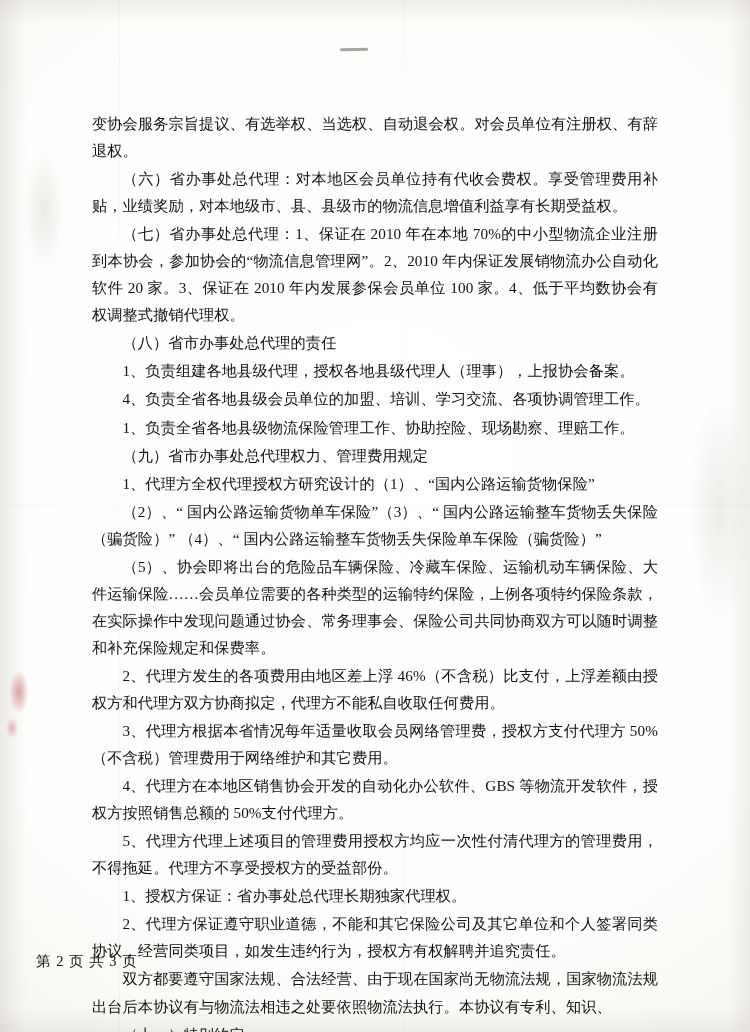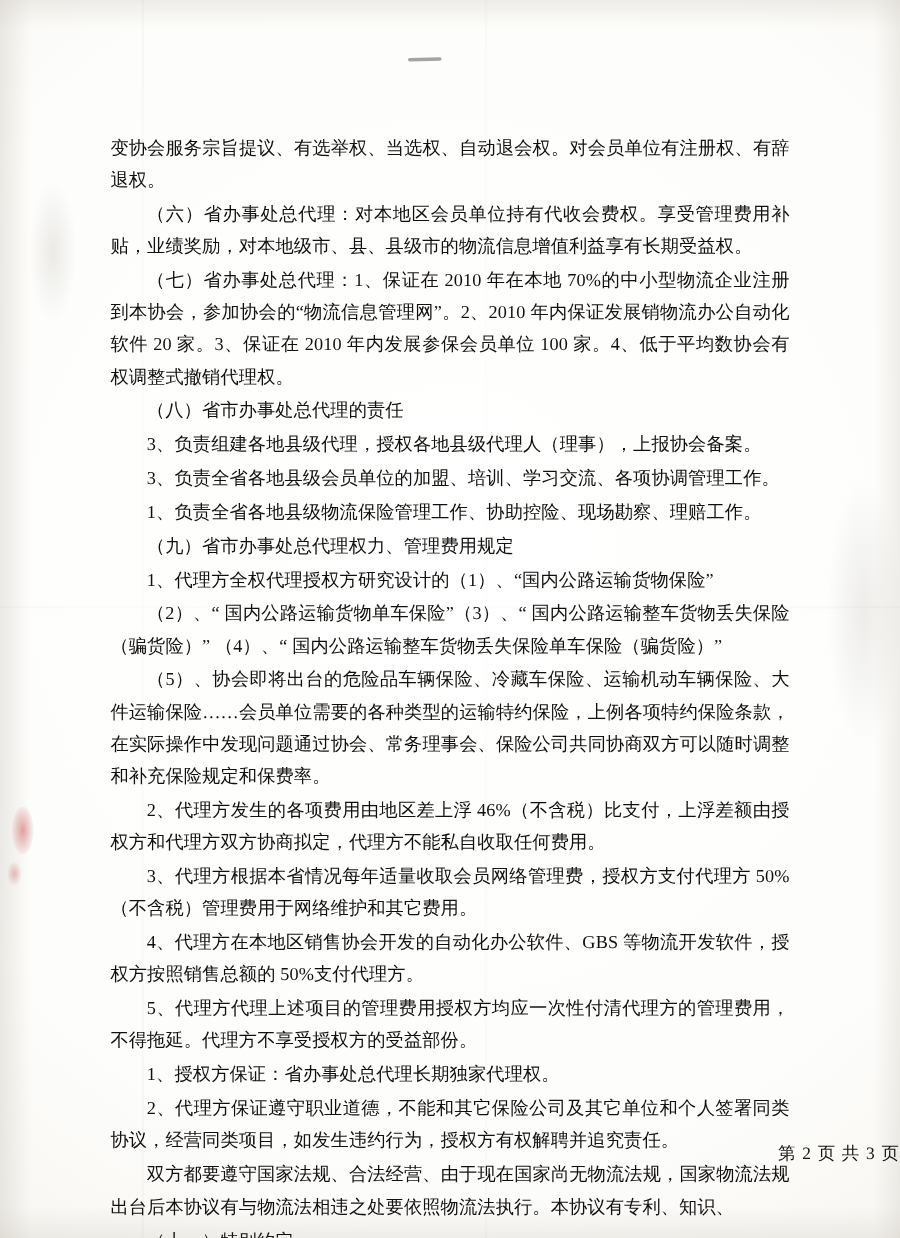--- a/index.html
+++ b/index.html
@@ -66,25 +66,26 @@
     text-justify: inter-ideograph;
   }
   .indent {
     text-indent: 2em;
   }
   .footer {
     position: absolute;
     left: 0;
     right: 0;
     top: 952px;
-    text-align: right;
+    text-align: left;
     font-size: 14.5px;
     color: #14110f;
     font-family: "Liberation Serif", "DejaVu Serif", serif;
     letter-spacing: 1px;
+    padding-left: 36px;
   }
   .top-mark {
     position: absolute;
     left: 340px;
     top: 48px;
     width: 28px;
     height: 3px;
     background: rgba(60,55,50,0.45);
     transform: rotate(-1.5deg);
     border-radius: 2px;
@@ -123,22 +124,22 @@
 
   <div class="top-mark"></div>
   <div class="red-stain"></div>
   <div class="red-stain2"></div>
 
   <div class="content">
     <p>变协会服务宗旨提议、有选举权、当选权、自动退会权。对会员单位有注册权、有辞退权。</p>
     <p class="indent">（六）省办事处总代理：对本地区会员单位持有代收会费权。享受管理费用补贴，业绩奖励，对本地级市、县、县级市的物流信息增值利益享有长期受益权。</p>
     <p class="indent">（七）省办事处总代理：1、保证在 2010 年在本地 70%的中小型物流企业注册到本协会，参加协会的“物流信息管理网”。2、2010 年内保证发展销物流办公自动化软件 20 家。3、保证在 2010 年内发展参保会员单位 100 家。4、低于平均数协会有权调整式撤销代理权。</p>
     <p class="indent">（八）省市办事处总代理的责任</p>
-    <p class="indent">3、负责组建各地县级代理，授权各地县级代理人（理事），上报协会备案。</p>
-    <p class="indent">3、负责全省各地县级会员单位的加盟、培训、学习交流、各项协调管理工作。</p>
+    <p class="indent">1、负责组建各地县级代理，授权各地县级代理人（理事），上报协会备案。</p>
+    <p class="indent">4、负责全省各地县级会员单位的加盟、培训、学习交流、各项协调管理工作。</p>
     <p class="indent">1、负责全省各地县级物流保险管理工作、协助控险、现场勘察、理赔工作。</p>
     <p class="indent">（九）省市办事处总代理权力、管理费用规定</p>
     <p class="indent">1、代理方全权代理授权方研究设计的（1）、“国内公路运输货物保险”</p>
     <p class="indent">（2）、“ 国内公路运输货物单车保险”（3）、“ 国内公路运输整车货物丢失保险（骗货险）”  （4）、“ 国内公路运输整车货物丢失保险单车保险（骗货险）”</p>
     <p class="indent">（5）、协会即将出台的危险品车辆保险、冷藏车保险、运输机动车辆保险、大件运输保险……会员单位需要的各种类型的运输特约保险，上例各项特约保险条款，在实际操作中发现问题通过协会、常务理事会、保险公司共同协商双方可以随时调整和补充保险规定和保费率。</p>
     <p class="indent">2、代理方发生的各项费用由地区差上浮 46%（不含税）比支付，上浮差额由授权方和代理方双方协商拟定，代理方不能私自收取任何费用。</p>
     <p class="indent">3、代理方根据本省情况每年适量收取会员网络管理费，授权方支付代理方 50%（不含税）管理费用于网络维护和其它费用。</p>
     <p class="indent">4、代理方在本地区销售协会开发的自动化办公软件、GBS 等物流开发软件，授权方按照销售总额的 50%支付代理方。</p>
     <p class="indent">5、代理方代理上述项目的管理费用授权方均应一次性付清代理方的管理费用，不得拖延。代理方不享受授权方的受益部份。</p>
     <p class="indent">1、授权方保证：省办事处总代理长期独家代理权。</p>

